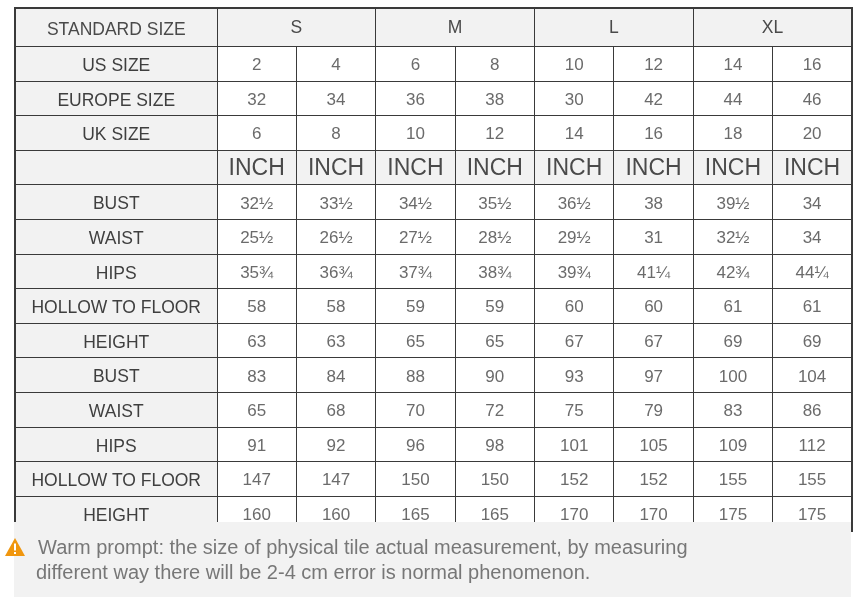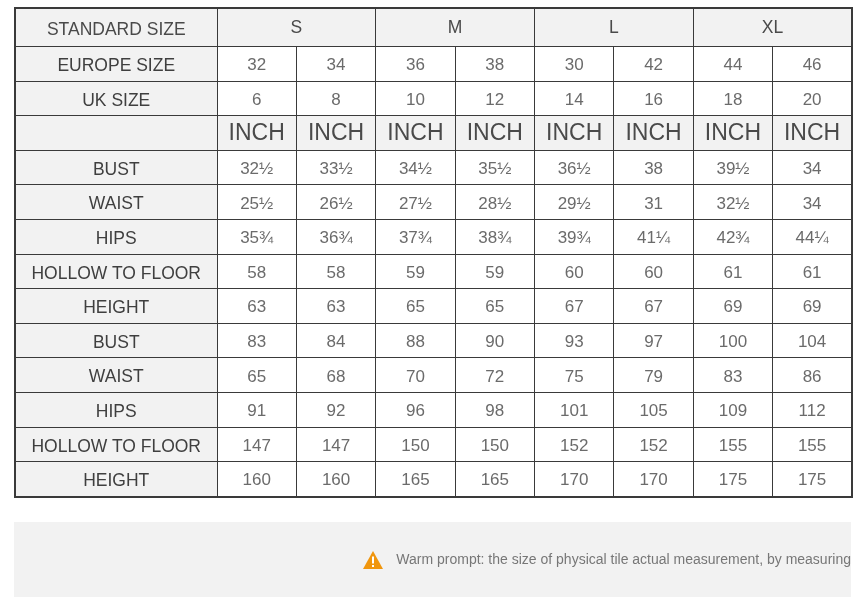--- a/index.html
+++ b/index.html
@@ -61,24 +61,24 @@
 
     .note-box {
       position: absolute;
       left: 14px;
       top: 522px;
       width: 837px;
       height: 75px;
       background: #f2f2f2;
       display: flex;
       flex-direction: column;
-      align-items: flex-end;
+      align-items: flex-start;
       justify-content: center;
       color: #777777;
-      font-size: 14px;
+      font-size: 20px;
       line-height: 25px;
     }
     .note-line1 {
       display: flex;
       align-items: center;
       gap: 12px;
       margin-left: -10px;
     }
     .note-line2 {
       margin-left: 22px;
@@ -107,20 +107,31 @@
   <tbody>
 
     <tr class="head-row">
       <td class="label-cell">STANDARD SIZE</td>
       <td colspan="2">S</td>
       <td colspan="2">M</td>
       <td colspan="2">L</td>
       <td colspan="2">XL</td>
     </tr>
 
+    <tr>
+      <td class="label-cell">US SIZE</td>
+      <td class="val">2</td>
+      <td class="val">4</td>
+      <td class="val">6</td>
+      <td class="val">8</td>
+      <td class="val">10</td>
+      <td class="val">12</td>
+      <td class="val">14</td>
+      <td class="val">16</td>
+    </tr>
     <tr>
       <td class="label-cell">EUROPE SIZE</td>
       <td class="val">32</td>
       <td class="val">34</td>
       <td class="val">36</td>
       <td class="val">38</td>
       <td class="val">30</td>
       <td class="val">42</td>
       <td class="val">44</td>
       <td class="val">46</td>
@@ -268,13 +279,14 @@
   <div class="note-line1">
     <span class="warn-icon">
       <svg width="22" height="20" viewBox="0 0 22 20">
         <polygon points="11,1 21,19 1,19" fill="#f0960e"></polygon>
         <rect x="10" y="6.5" width="2" height="7" fill="#ffffff"></rect>
         <rect x="10" y="15" width="2" height="2" fill="#ffffff"></rect>
       </svg>
     </span>
     <span>Warm prompt: the size of physical tile actual measurement, by measuring</span>
   </div>
+  <div class="note-line2">different way there will be 2-4 cm error is normal phenomenon.</div>
 </div>
 
 </body></html>

